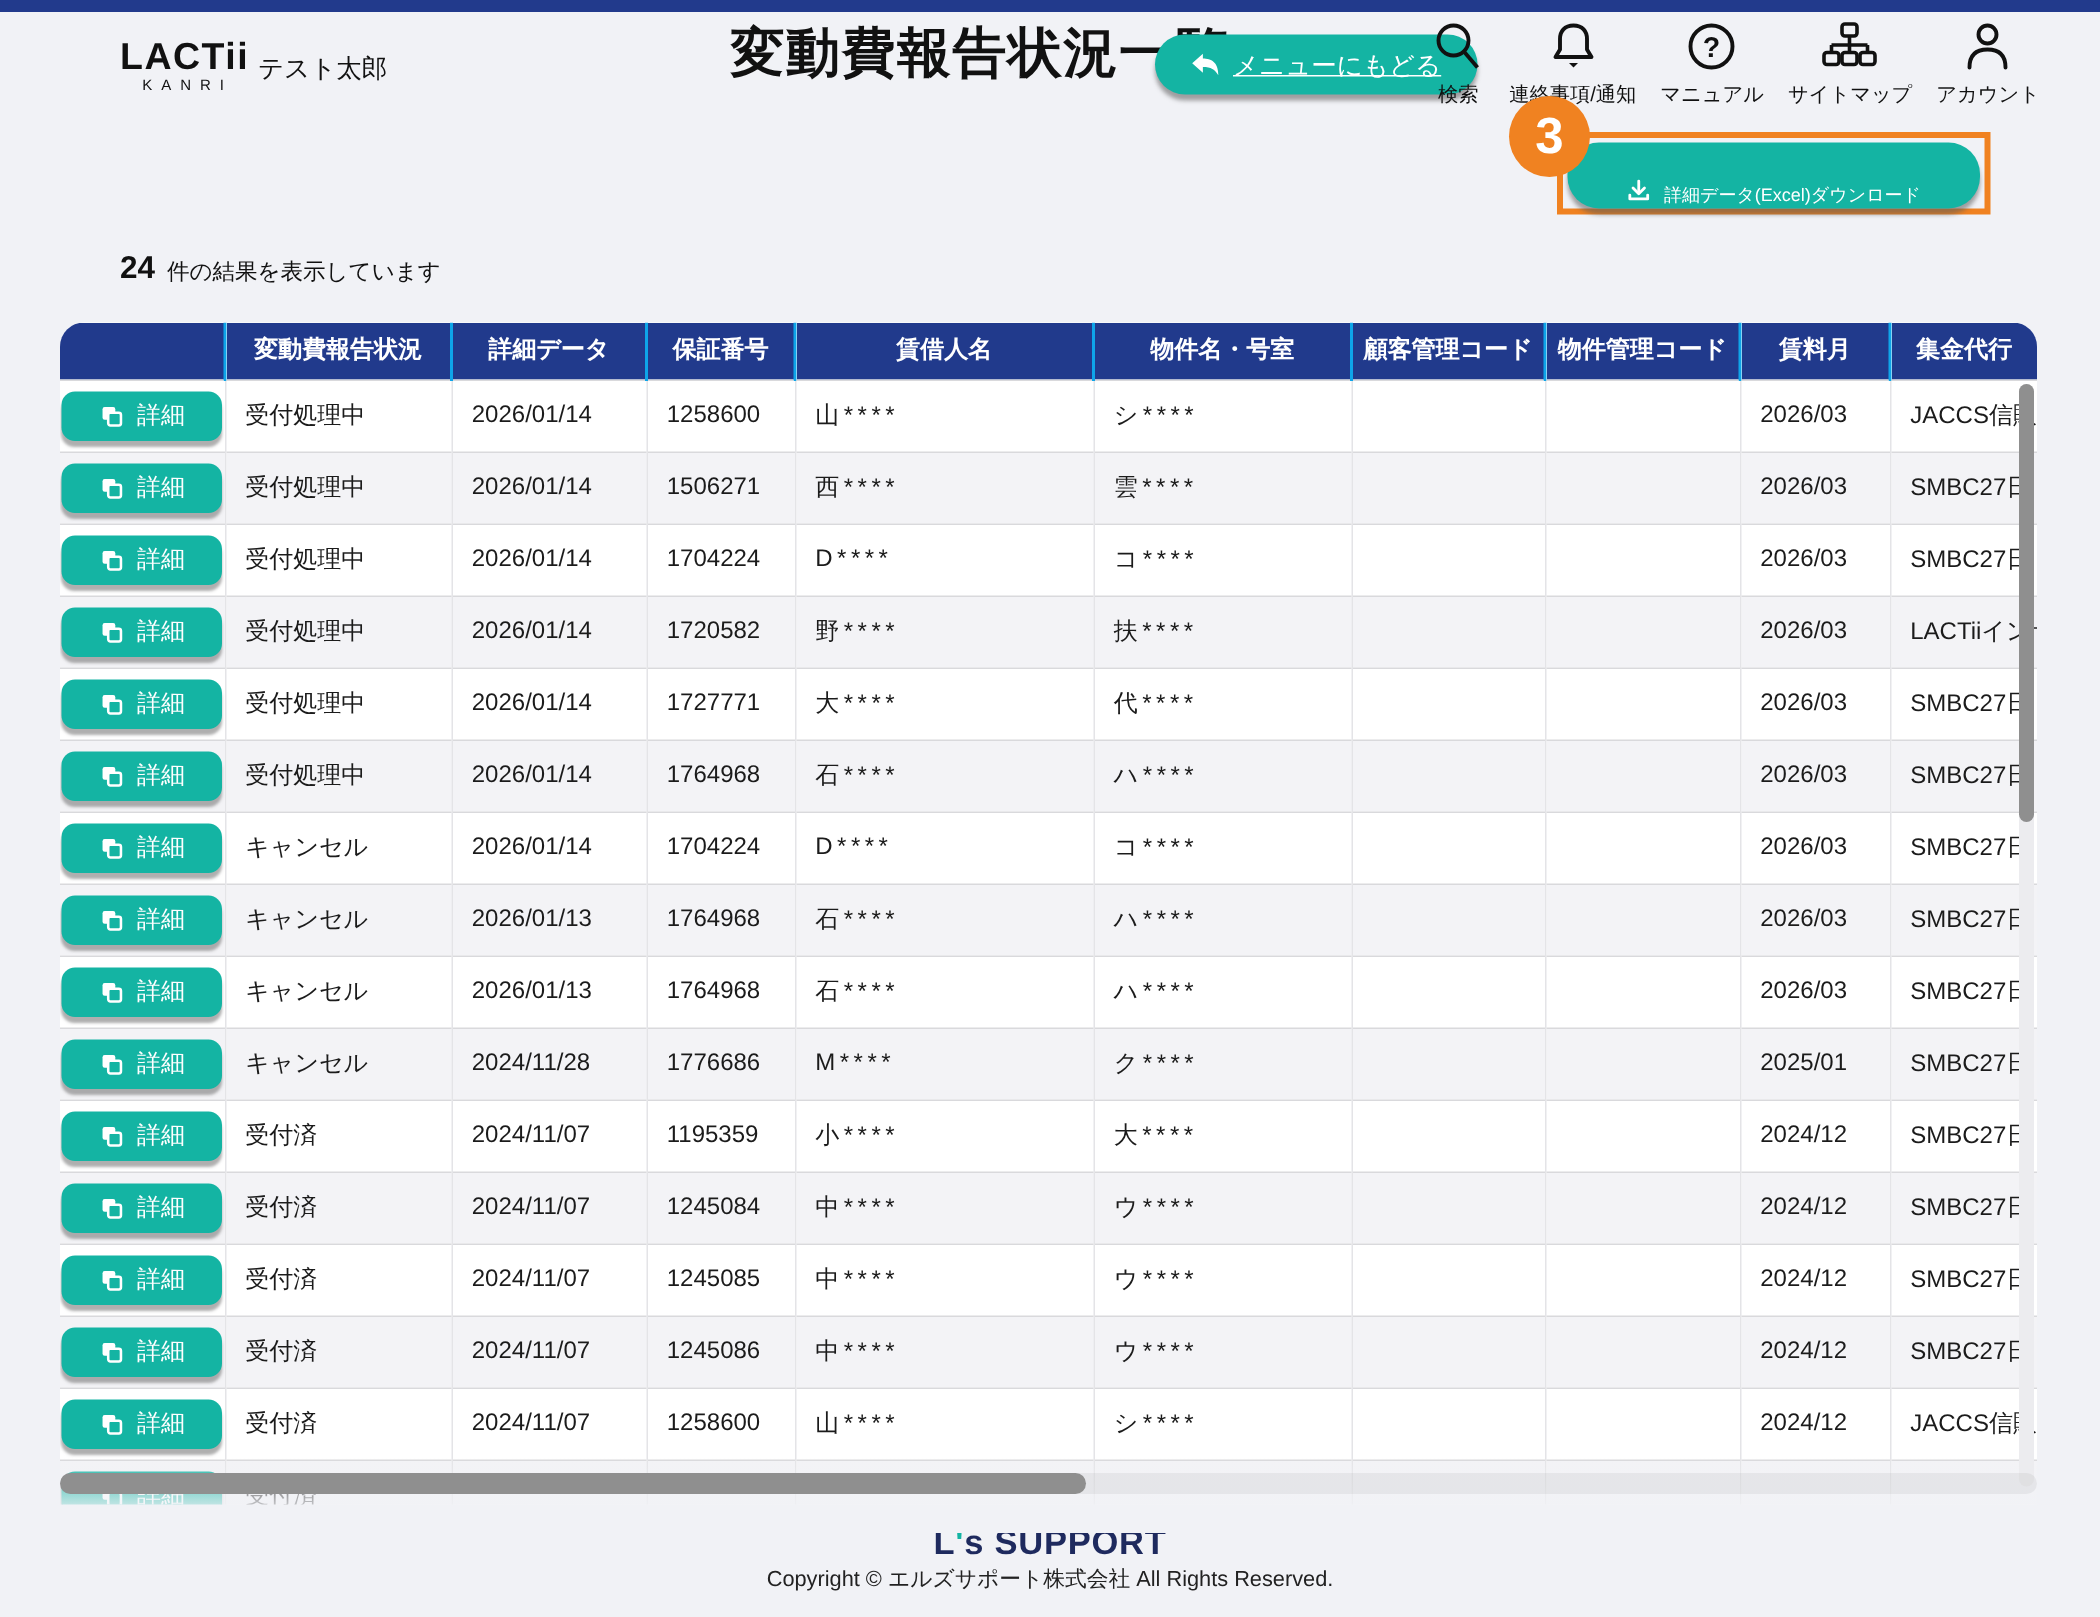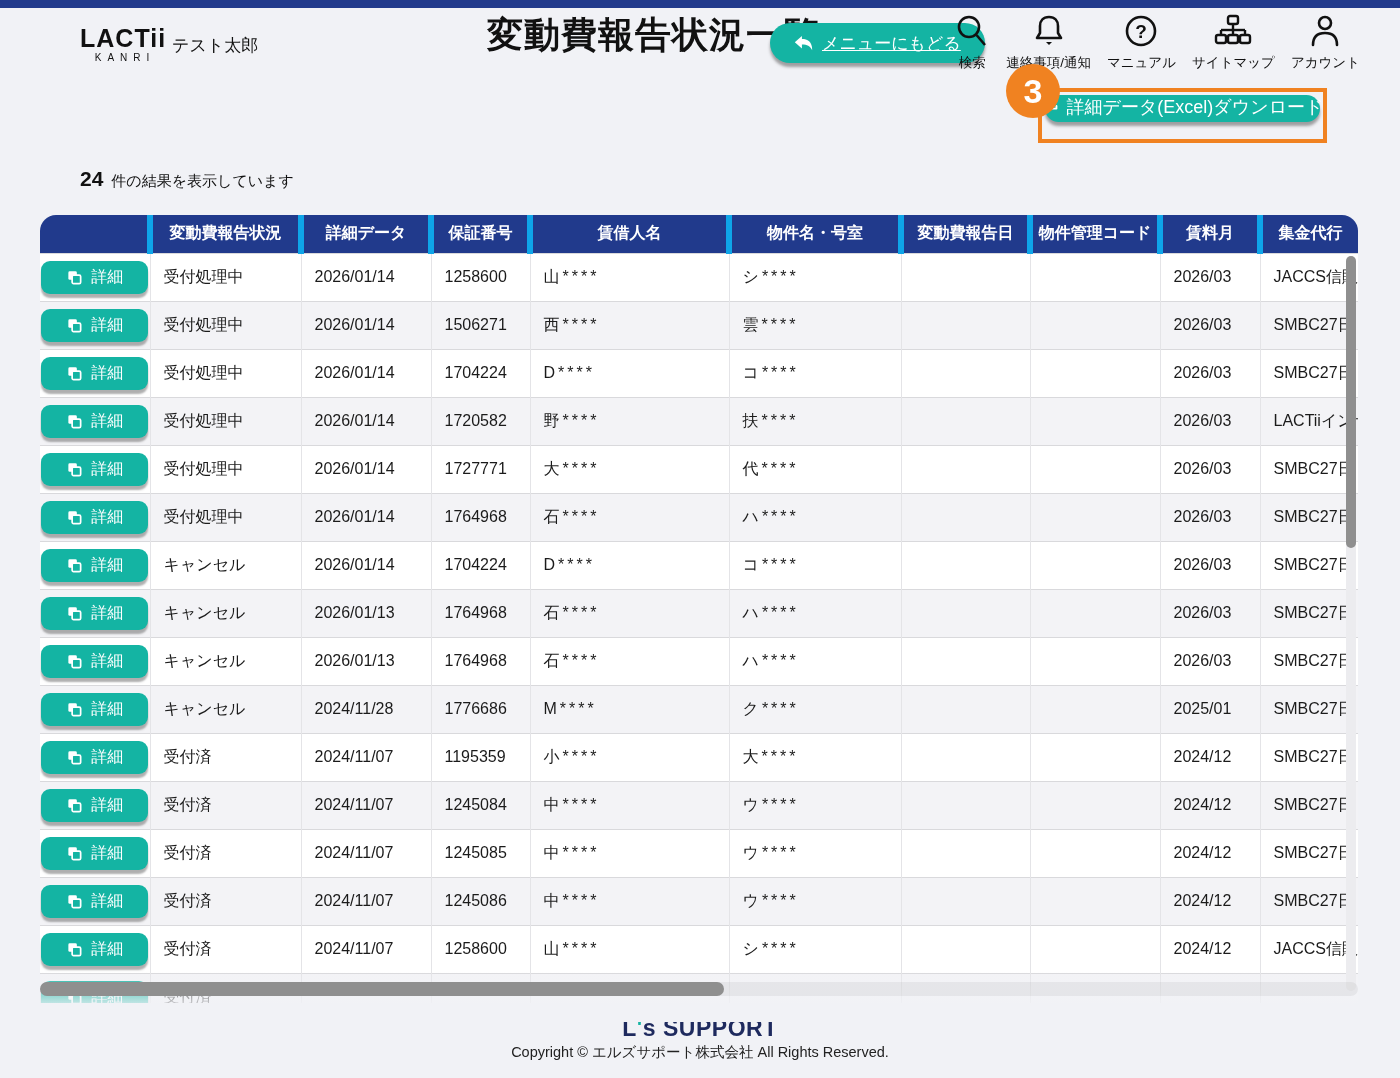--- a/index.html
+++ b/index.html
@@ -32,23 +32,23 @@
   .nav-item { display:flex; flex-direction:column; align-items:center; gap:4px; cursor:pointer; }
   .nav-item .nav-ico { height:38px; display:flex; align-items:center; }
   .nav-item .nav-label { font-size:13.5px; white-space:nowrap; }
 
   
   .dl-outline {
     position:absolute; left:1038px; top:88px; width:289px; height:55px;
     border:4px solid #f08221; background:transparent;
   }
   .dl-btn {
-    position:absolute; left:3px; top:3px; width:275px; height:27px;
-    background:#14b4a3; border:none; border-radius:21px; color:#fff; font-size:18px;
-    font-family:"Liberation Sans",sans-serif; display:flex; align-items:flex-start; justify-content:center; gap:8px;
+    position:absolute; left:3px; top:3px; width:275px; height:44px;
+    background:#14b4a3; border:none; border-radius:21px; color:#fff; font-size:12px;
+    font-family:"Liberation Sans",sans-serif; display:flex; align-items:flex-end; justify-content:center; gap:8px;
     box-shadow:0 4px 3px rgba(90,90,90,.55); cursor:pointer; white-space:nowrap;
   }
   .step-badge {
     position:absolute; left:-36px; top:-28px; width:54px; height:54px; border-radius:50%;
     background:#f08221; color:#fff; font-size:34px; font-weight:bold;
     display:flex; align-items:center; justify-content:center; z-index:6;
   }
 
   
   .results { position:absolute; left:80px; top:167px; font-size:15px; display:flex; align-items:flex-end; gap:8px; }
@@ -57,21 +57,21 @@
   
   .table-wrap {
     position:absolute; left:40px; top:215px; width:1318px; height:788px;
     border-radius:16px 16px 0 0; overflow:hidden; background:#fff;
   }
   table { width:1318px; border-collapse:collapse; table-layout:fixed; }
   thead th {
     height:38px; background:#213a8c; color:#fff; font-size:16px; font-weight:bold;
     text-align:center; white-space:nowrap; overflow:hidden;
   }
-  thead th + th { border-left:6px solid #0ea5e9; }
+  thead th + th { border-left:2px solid #0ea5e9; }
   tbody td {
     height:48px; font-size:16px; padding:0 6px 0 13px; white-space:nowrap; overflow:hidden;
     border-top:1px solid #d9d9dc; text-align:left; color:#1b1b1b;
   }
   tbody td + td { border-left:1px solid #e4e4e7; }
   tbody tr:nth-child(even) td { background:#f3f3f6; }
   tbody tr:nth-child(odd) td { background:#ffffff; }
   tbody td.cell-btn { text-align:center; padding:0; }
   td.masked { letter-spacing:3px; }
 
@@ -211,21 +211,21 @@
         <col style="width:98px">
     </colgroup>
     <thead>
         <tr>
           <th></th>
           <th>変動費報告状況</th>
           <th>詳細データ</th>
           <th>保証番号</th>
           <th>賃借人名</th>
           <th>物件名・号室</th>
-          <th>変動費報告日</th>
+          <th>顧客管理コード</th>
           <th>物件管理コード</th>
           <th>賃料月</th>
           <th>集金代行</th>
         </tr>
       </thead>
     <tbody>
         <tr>
           <td class="cell-btn"><button class="detail-btn">
               <svg width="17" height="17" viewBox="0 0 18 18">
                 <rect x="2.5" y="2.5" width="9" height="9" rx="1.5" fill="#fff"></rect>

